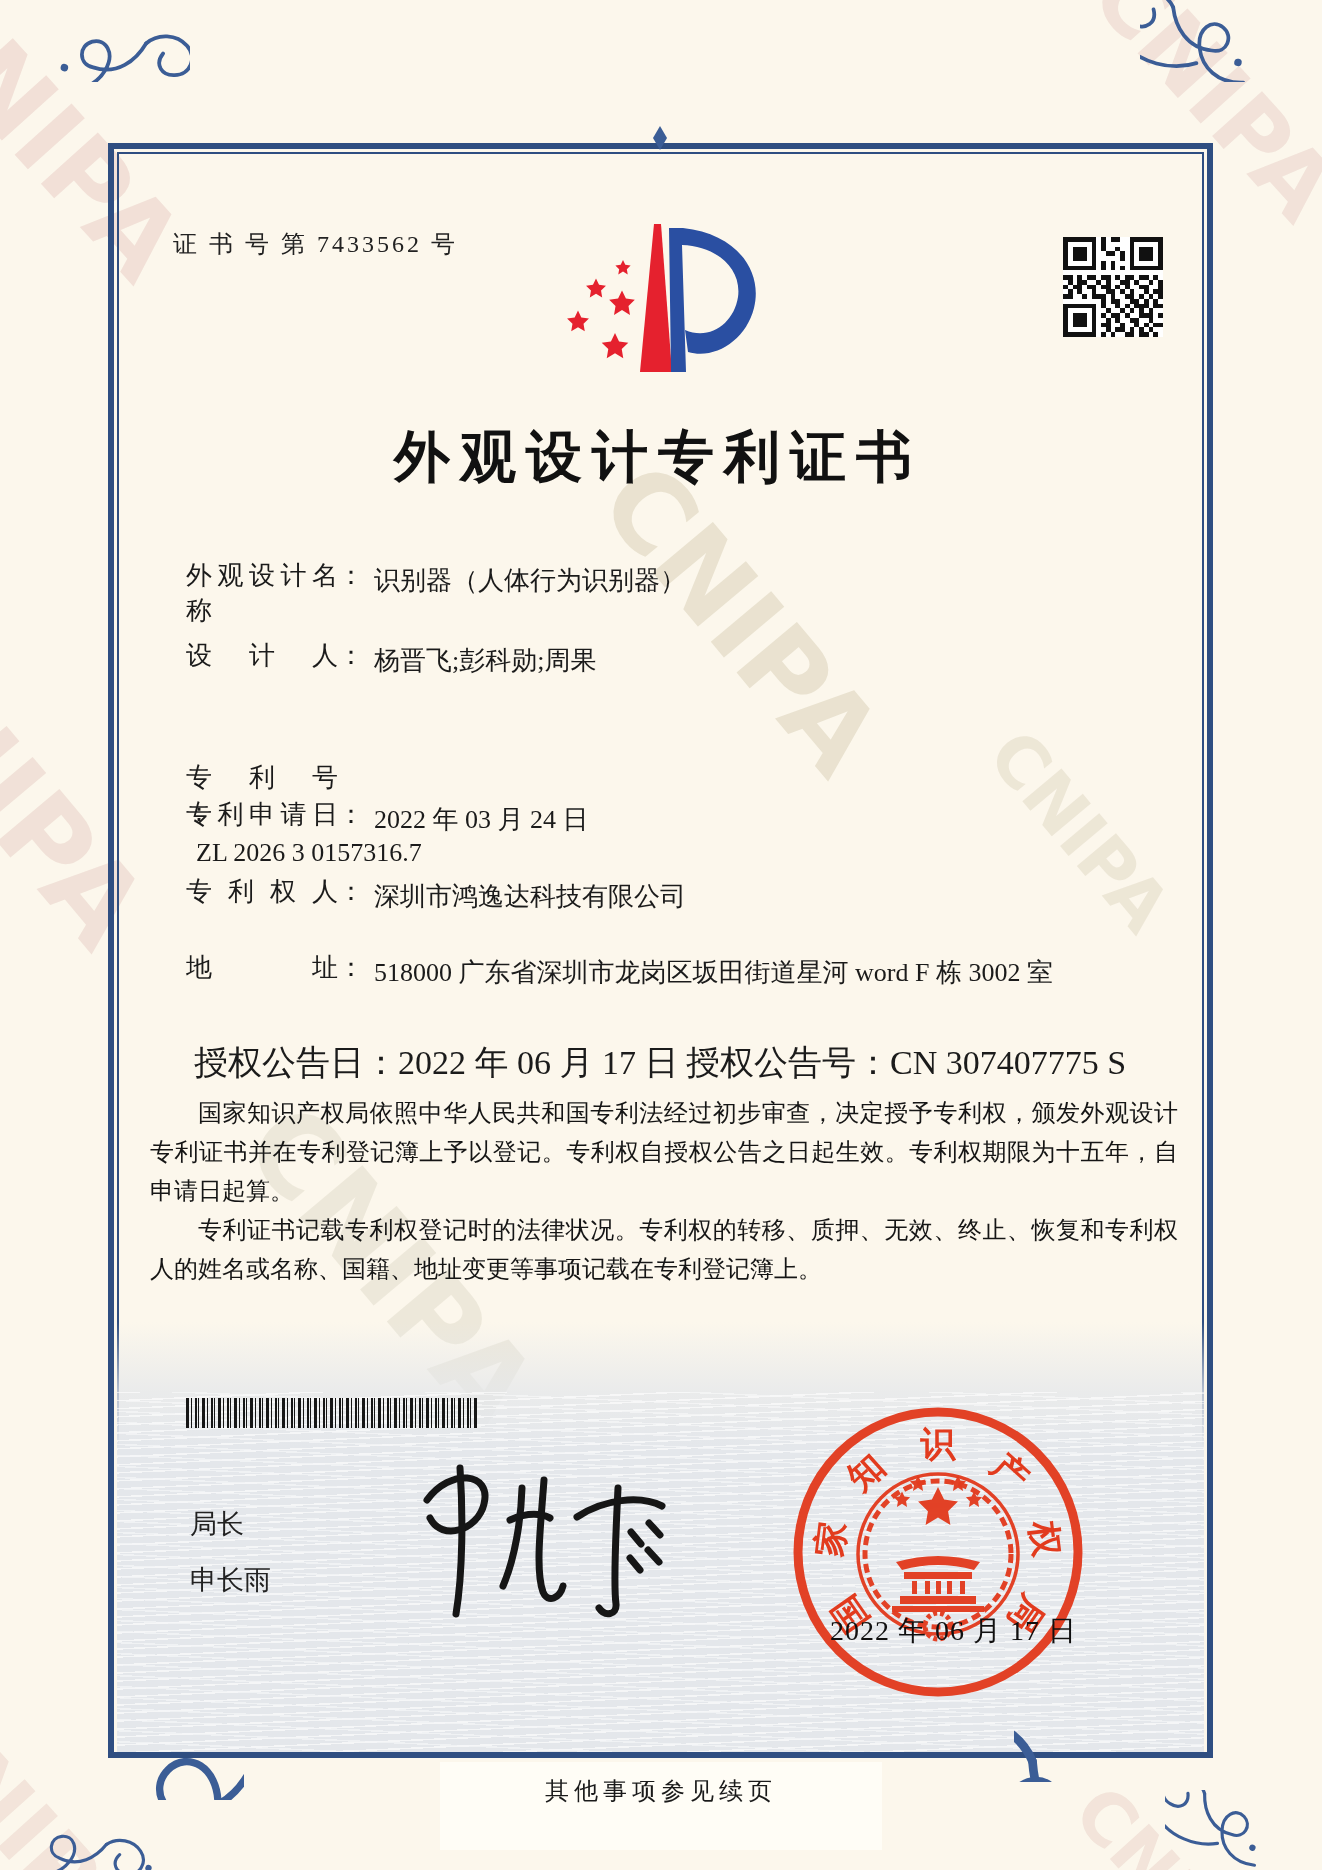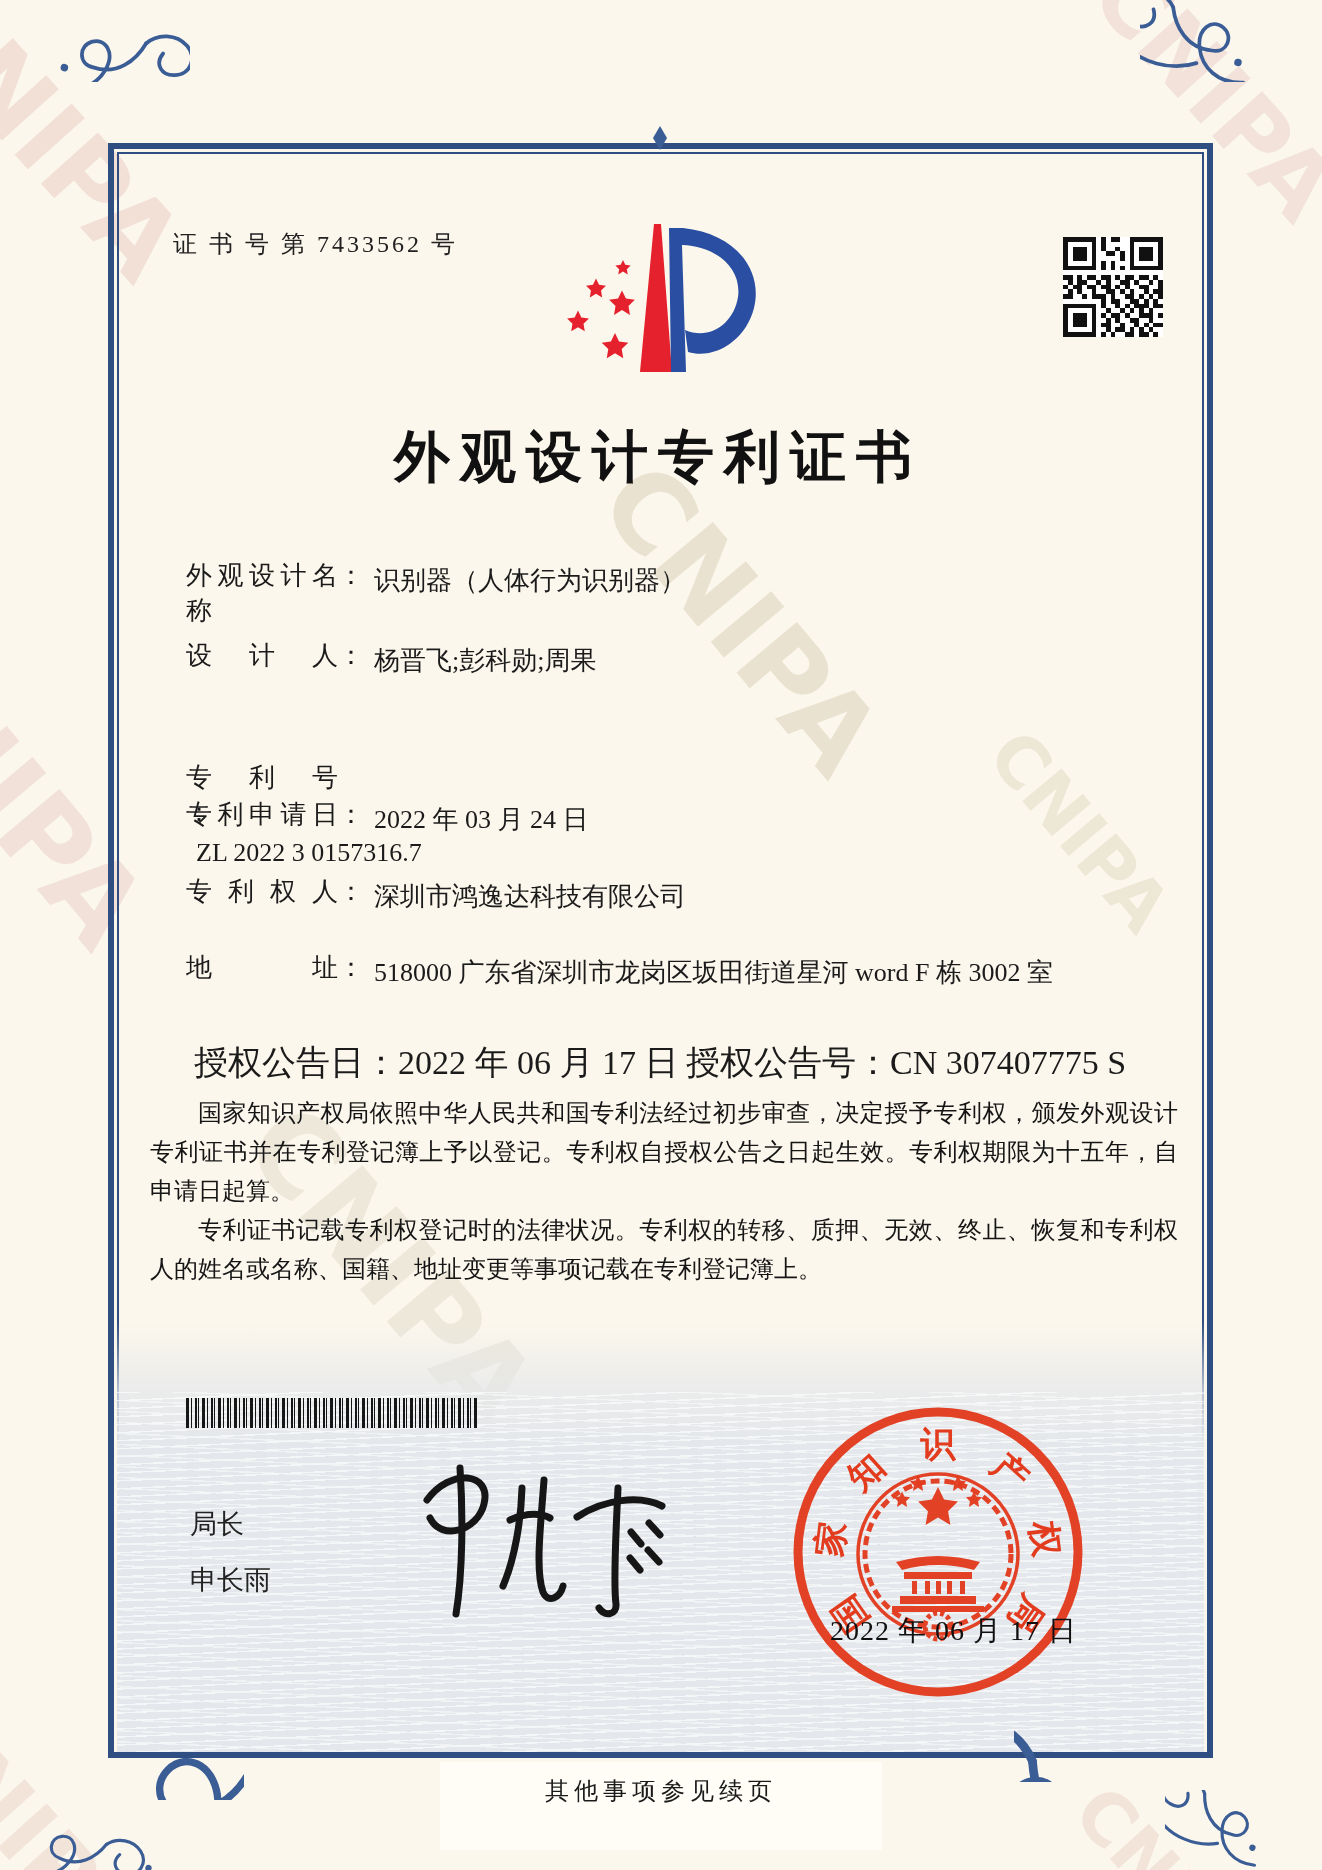--- a/index.html
+++ b/index.html
@@ -226,21 +226,21 @@
     <span class="f-value">识别器（人体行为识别器）</span>
   </div>
   <div class="field-row r2">
     <span class="f-label">设计人</span>
       <span class="f-colon">：</span>
     <span class="f-value">杨晋飞;彭科勋;周果</span>
   </div>
   <div class="field-row r3">
     <span class="f-label">专利号</span>
       <span class="f-colon">：</span>
-    <span class="f-value">ZL 2022 3 0157316.7</span>
+    <span class="f-value">ZL 2026 3 0157316.7</span>
   </div>
   <div class="field-row r4">
     <span class="f-label">专利申请日</span>
       <span class="f-colon">：</span>
     <span class="f-value">2022 年 03 月 24 日</span>
   </div>
   <div class="field-row r5">
     <span class="f-label">专利权人</span>
       <span class="f-colon">：</span>
     <span class="f-value">深圳市鸿逸达科技有限公司</span>

